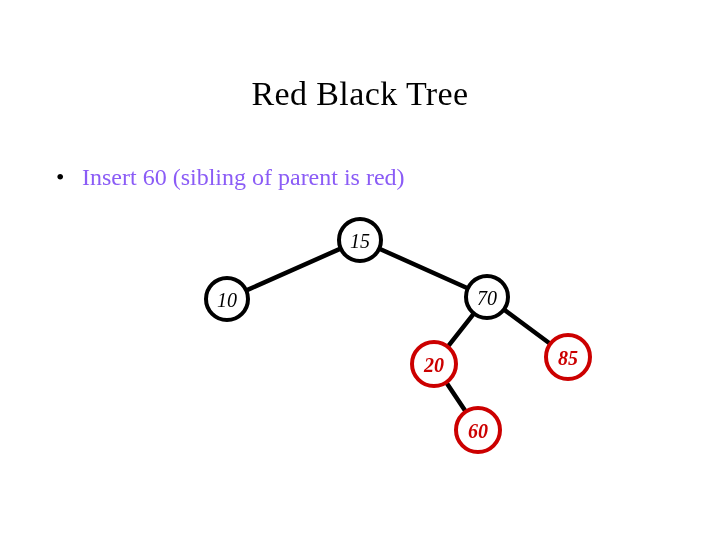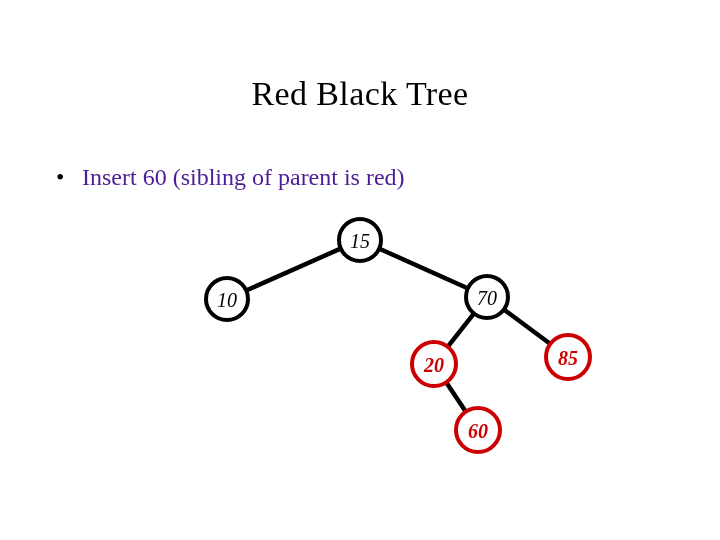--- a/index.html
+++ b/index.html
@@ -49,21 +49,21 @@
     font-size: 24px;
     line-height: 28px;
     color: #000000;
     width: 26px;
     display: inline-block;
   }
   #bullet-text {
     font-family: "Liberation Serif", "DejaVu Serif", serif;
     font-size: 24px;
     line-height: 28px;
-    color: #4c1d95;
+    color: #8b5cf6;
   }
 
   
   #tree-diagram {
     position: absolute;
     left: 0;
     top: 0;
     width: 720px;
     height: 540px;
     font-style: italic;

